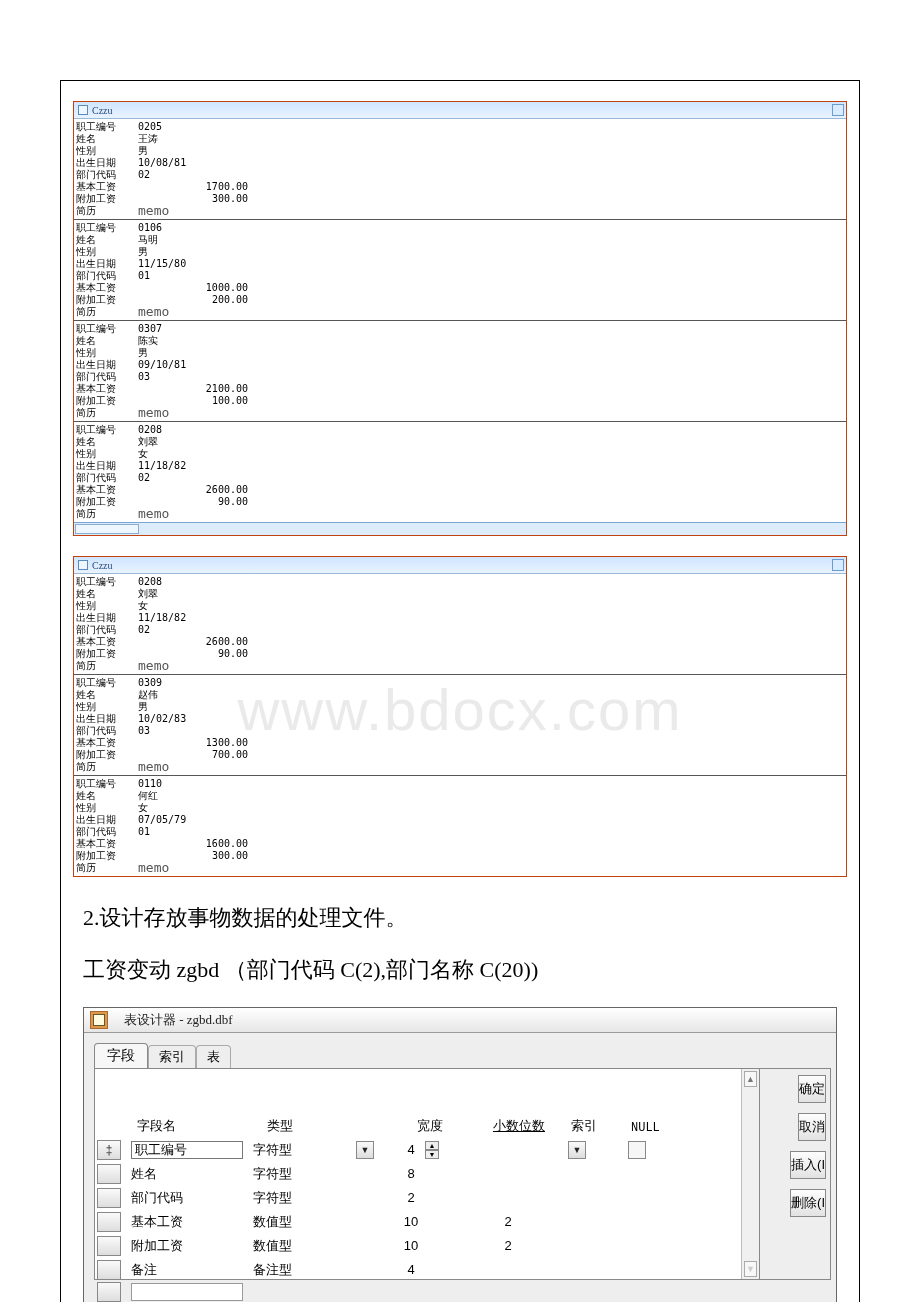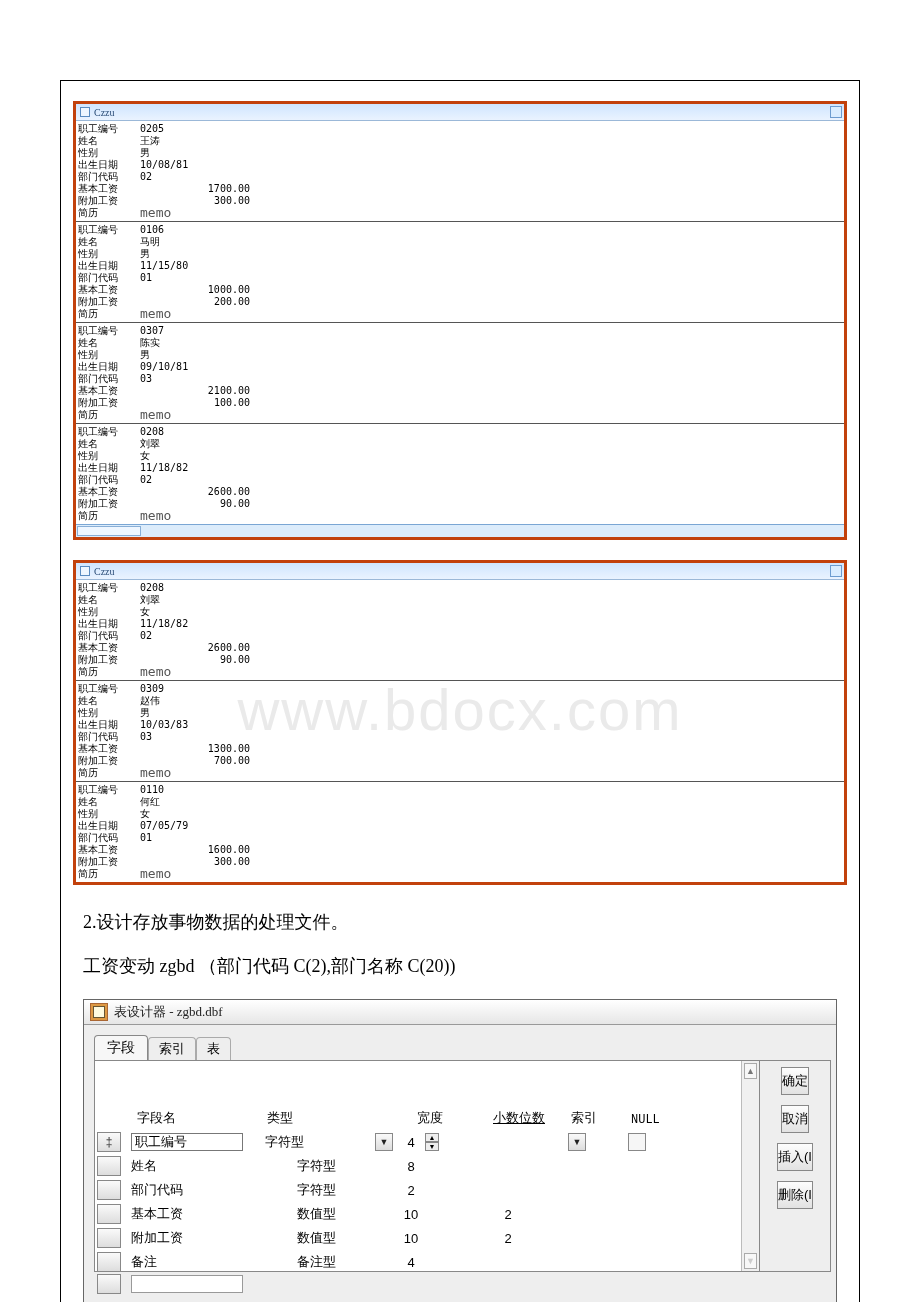--- a/index.html
+++ b/index.html
@@ -16,21 +16,21 @@
     padding: 20px 0 30px 0;
     background: #fff;
     position: relative;
     box-sizing: border-box;
   }
   .inner {
     margin: 0 12px;
   }
   
   .datawin {
-    border: 3px solid #c2410c;
+    border: 1px solid #c2410c;
     margin-bottom: 20px;
     background: #fff;
   }
   .datawin:last-of-type {
     margin-bottom: 10px;
   }
   .datawin .titlebar {
     height: 16px;
     background: linear-gradient(to bottom, #cfe5ff 0%, #eaf3ff 100%);
     border-bottom: 1px solid #9bb8d8;
@@ -117,38 +117,38 @@
     font-family: Arial, sans-serif;
     font-size: 58px;
     color: #eaeaea;
     font-weight: 400;
     letter-spacing: 2px;
     pointer-events: none;
     z-index: 0;
   }
   
   .bodytext {
-    font-size: 18px;
+    font-size: 22px;
     line-height: 1.9;
     margin: 10px 10px 16px 10px;
     font-family: "SimSun", "宋体", serif;
   }
   
   .tdwin {
     margin: 0 10px;
     border: 1px solid #666;
     background: #f5f5f5;
   }
   .tdwin .tdtitlebar {
     height: 24px;
     background: linear-gradient(to bottom, #fff 0%, #e6e6e6 100%);
     display: flex;
     align-items: center;
     padding-left: 6px;
-    gap: 6px;
+    gap: 16px;
     font-size: 13px;
     color: #222;
     border-bottom: 1px solid #999;
   }
   .tdicon {
     width: 16px; height: 16px;
     background: #d94;
     border: 1px solid #a63;
     position: relative;
   }
@@ -253,22 +253,21 @@
     height: 18px;
     font-size: 13px;
     padding: 0 3px;
     box-sizing: border-box;
     font-family: "SimSun", "宋体", sans-serif;
   }
   .ftype {
     width: 140px;
     display: flex;
     align-items: center;
-    gap: 14px;
-    justify-content: flex-end;
+    gap: 7px;
   }
   .ftype .typetext { width: 96px; }
   .ftype .dd {
     width: 18px; height: 18px;
     border: 1px solid #888;
     background: linear-gradient(to bottom, #fafafa, #ddd);
     display: inline-flex; align-items: center; justify-content: center;
     font-size: 9px; color: #222;
     box-sizing: border-box;
   }
@@ -306,21 +305,21 @@
     width: 18px; height: 18px;
     border: 1px solid #888;
     background: #f6f6f6;
     box-sizing: border-box;
   }
   .btncol {
     width: 62px;
     border-left: 1px solid #888;
     display: flex;
     flex-direction: column;
-    align-items: center;
+    align-items: flex-end;
     padding: 6px 4px;
     gap: 10px;
     background: #eee;
   }
   .dbtn {
     height: 26px;
     border: 1px solid #888;
     background: linear-gradient(to bottom, #fdfdfd, #e2e2e2);
     font-size: 13px;
     font-family: "SimSun", "宋体", sans-serif;
@@ -575,21 +574,21 @@
             <div class="kvrow">
               <span class="kl">姓名</span>
               <span class="vl">赵伟</span>
             </div>
             <div class="kvrow">
               <span class="kl">性别</span>
               <span class="vl">男</span>
             </div>
             <div class="kvrow">
               <span class="kl">出生日期</span>
-              <span class="vl">10/03/83</span>
+              <span class="vl">10/02/83</span>
             </div>
             <div class="kvrow">
               <span class="kl">部门代码</span>
               <span class="vl">03</span>
             </div>
             <div class="kvrow money">
               <span class="kl">基本工资</span>
               <span class="sp"></span>
               <span class="mv">1300.00</span>
             </div>

